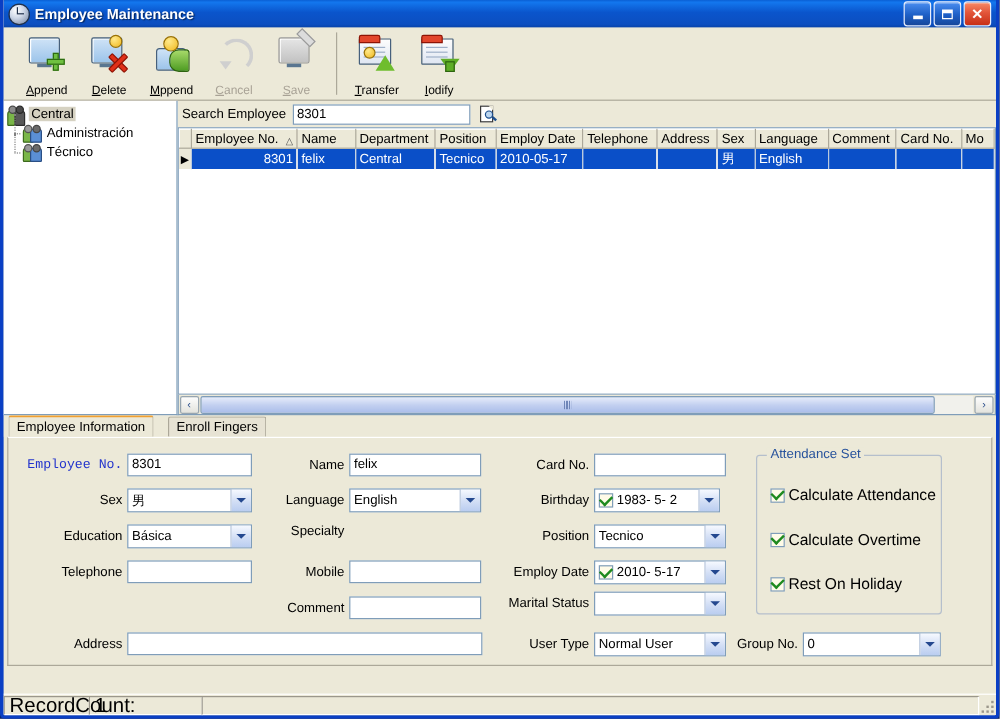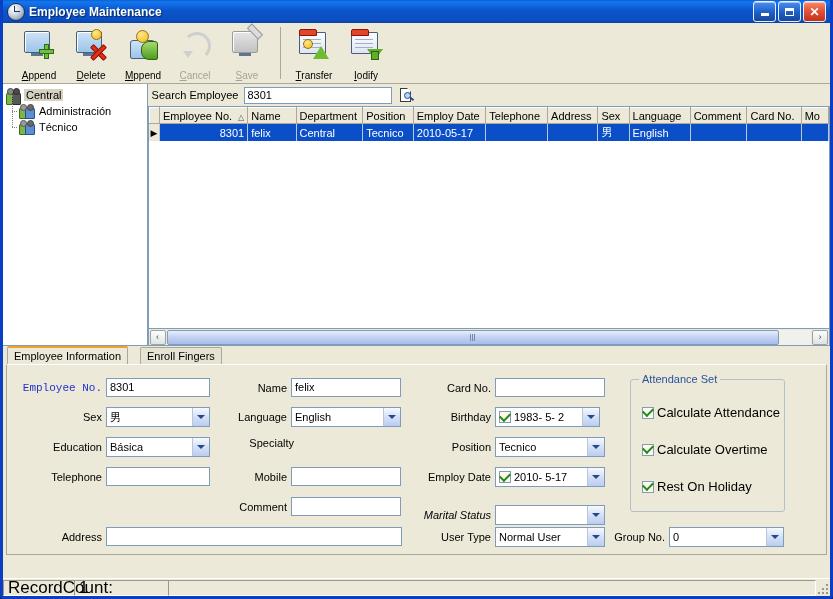--- a/index.html
+++ b/index.html
@@ -495,21 +495,21 @@
     </div>
     <div class="fld" style="left:208px;top:42px;">
       <span class="lab" style="width:72px">Language</span>
       <span class="cb" style="width:110px">
         <span class="val">English</span>
         <span class="arrowbox">
             <span class="dnarrow"></span>
           </span>
       </span>
     </div>
-    <div class="fld" style="left:215px;top:72px;">
+    <div class="fld" style="left:208px;top:72px;">
       <span class="lab" style="width:72px">Specialty</span>
     </div>
     <div class="fld" style="left:208px;top:102px;">
       <span class="lab" style="width:72px">Mobile</span>
       <span class="tb" style="width:110px"></span>
     </div>
     <div class="fld" style="left:208px;top:132px;">
       <span class="lab" style="width:72px">Comment</span>
       <span class="tb" style="width:110px"></span>
     </div>
@@ -540,21 +540,21 @@
     <div class="fld" style="left:398px;top:102px;">
       <span class="lab" style="width:86px">Employ Date</span>
       <span class="cb" style="width:110px">
         <span class="chkbox on"></span>
         <span class="val">2010- 5-17</span>
         <span class="arrowbox">
             <span class="dnarrow"></span>
           </span>
       </span>
     </div>
-    <div class="fld" style="left:398px;top:140px;font-style:italic;">
+    <div class="fld" style="left:398px;top:128px;">
       <span class="lab" style="width:86px">Marital Status</span>
       <span class="cb" style="width:110px">
         <span class="val"></span>
         <span class="arrowbox">
             <span class="dnarrow"></span>
           </span>
       </span>
     </div>
     <div class="fld" style="left:398px;top:162px;">
       <span class="lab" style="width:86px">User Type</span>

